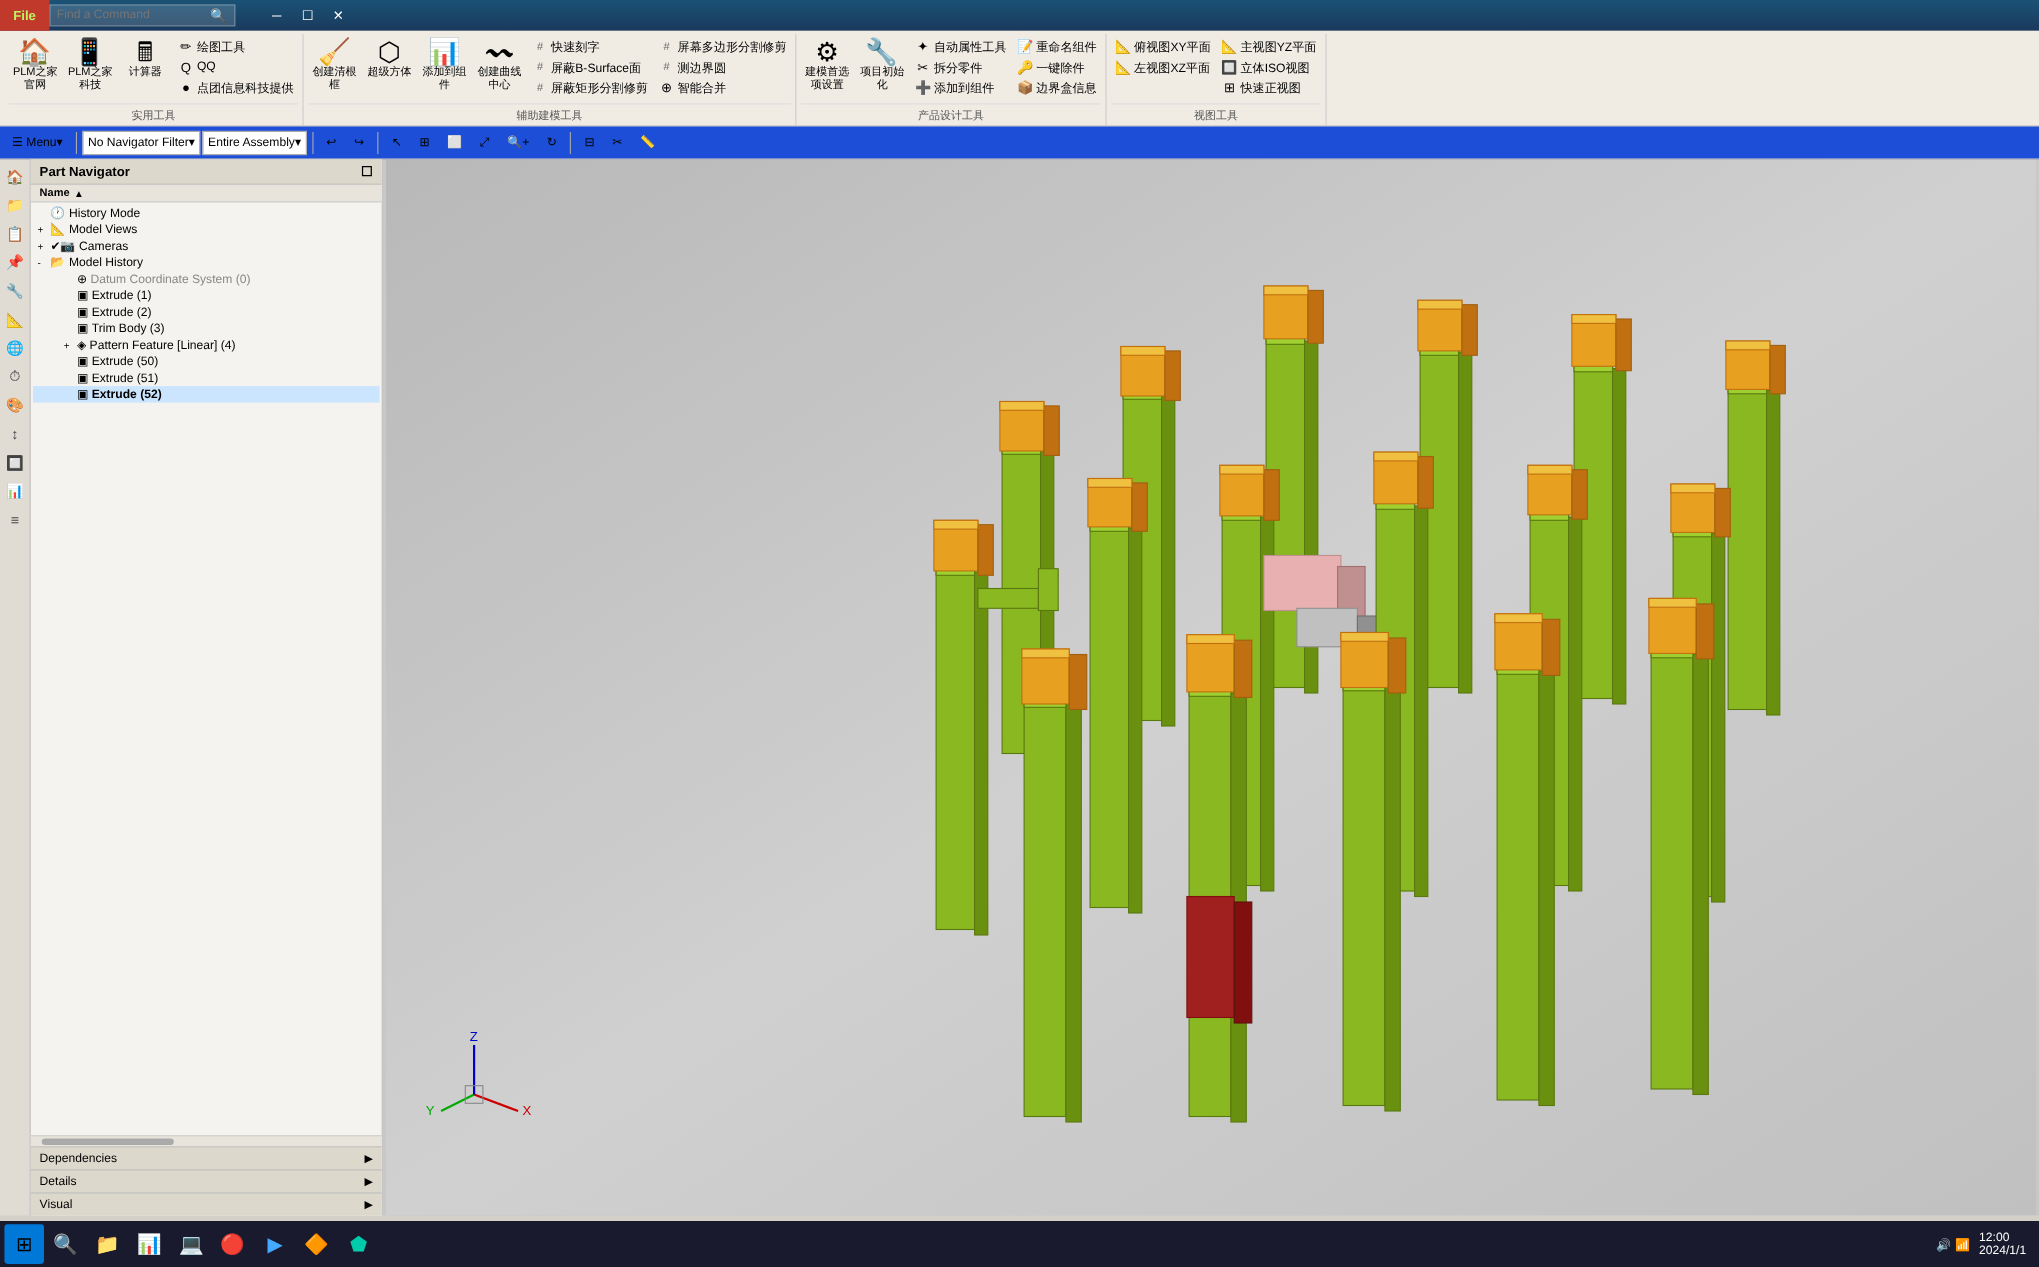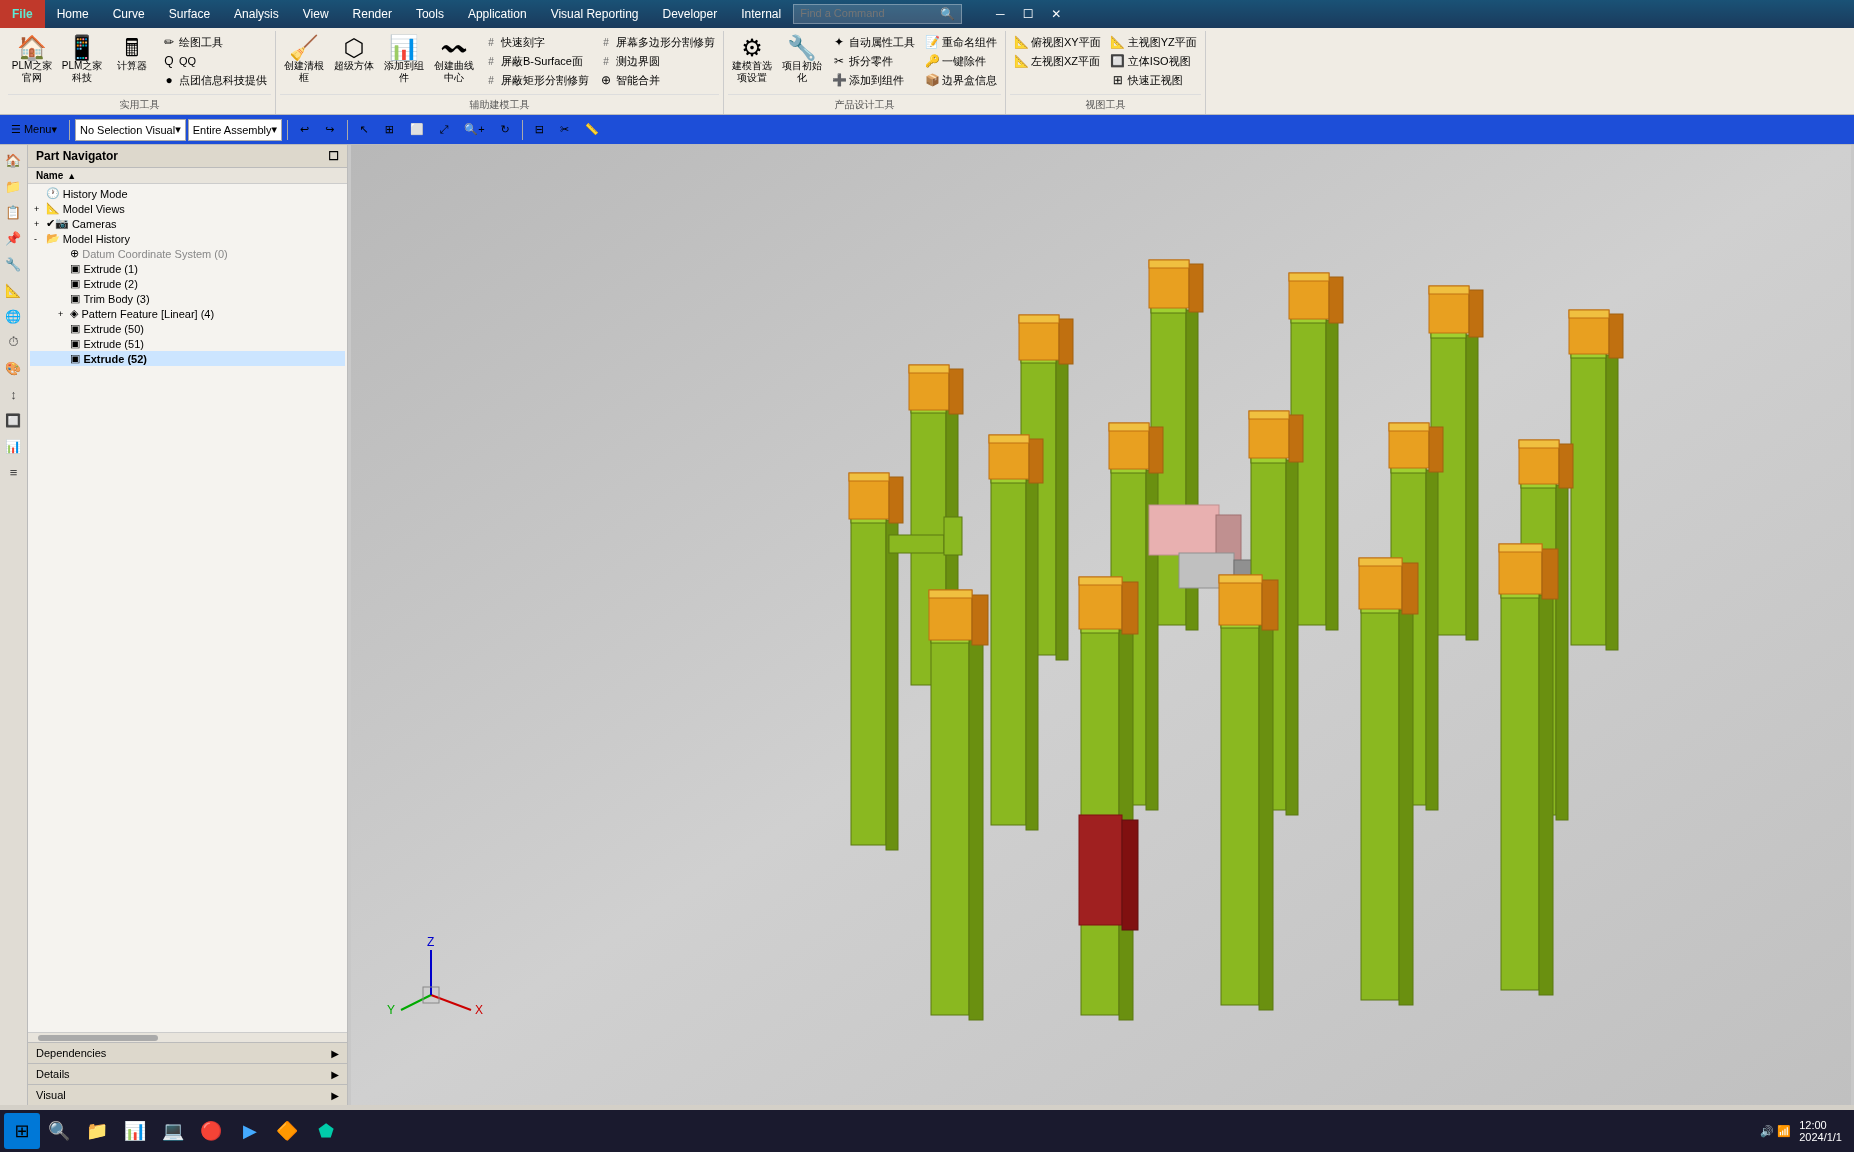--- a/index.html
+++ b/index.html
@@ -1,20 +1,20 @@
 <!DOCTYPE html>
 <html><head>
   <meta charset="utf-8">
   <style>
     * { margin: 0; padding: 0; box-sizing: border-box; }
     body { width: 1854px; height: 1152px; overflow: hidden; font-family: 'Segoe UI', Arial, sans-serif; font-size: 12px; background: #d4d0c8; }
 
     
     #title-bar { height: 28px; background: linear-gradient(to bottom, #1a5276, #1a3a5c); display: flex; align-items: center; color: white; font-size: 12px; }
-    #title-bar .file-btn { background: #c0392b; color: #5eead4; padding: 4px 12px; height: 100%; display: flex; align-items: center; font-weight: bold; }
+    #title-bar .file-btn { background: #c0392b; color: #bef264; padding: 4px 12px; height: 100%; display: flex; align-items: center; font-weight: bold; }
     #title-bar .menu-items { display: flex; align-items: center; height: 100%; }
     #title-bar .menu-item { padding: 0 12px; height: 100%; display: flex; align-items: center; cursor: pointer; }
     #title-bar .title-center { flex: 1; text-align: center; font-size: 12px; color: #aed6f1; }
     #title-bar .find-cmd { display: flex; align-items: flex-start; background: rgba(255,255,255,0.15); border: 1px solid rgba(255,255,255,0.3); margin-right: 24px; padding: 2px 6px; }
     #title-bar .find-cmd input { background: transparent; border: none; color: white; font-size: 11px; width: 140px; outline: none; }
     #title-bar .win-btns { display: flex; }
     #title-bar .win-btn { width: 28px; height: 28px; display: flex; align-items: center; justify-content: center; cursor: pointer; }
 
     
     #ribbon { background: #f0ece4; border-bottom: 1px solid #bbb; }
@@ -72,33 +72,20 @@
     .small-btns { display: flex; flex-direction: column; gap: 1px; }
     .sm-btn { display: flex; align-items: center; gap: 3px; padding: 1px 4px; cursor: pointer; border-radius: 2px; font-size: 11px; white-space: nowrap; height: 18px; }
     .sm-icon { font-size: 12px; display: inline-block; width: 14px; text-align: center; }
     .hash { color: #666; font-size: 10px; }
   </style>
 </head>
 <body>
 
 <div id="title-bar">
   <div class="file-btn">File</div>
-  <div class="menu-items">
-    <div class="menu-item">Home</div>
-    <div class="menu-item">Curve</div>
-    <div class="menu-item">Surface</div>
-    <div class="menu-item">Analysis</div>
-    <div class="menu-item">View</div>
-    <div class="menu-item">Render</div>
-    <div class="menu-item">Tools</div>
-    <div class="menu-item">Application</div>
-    <div class="menu-item">Visual Reporting</div>
-    <div class="menu-item">Developer</div>
-    <div class="menu-item">Internal</div>
-  </div>
   <div class="find-cmd">
     <input type="text" placeholder="Find a Command" style="">
     <span>🔍</span>
   </div>
   <div class="win-btns">
     <div class="win-btn">─</div>
     <div class="win-btn">☐</div>
     <div class="win-btn close">✕</div>
   </div>
 </div>
@@ -259,21 +246,21 @@
       </div>
       <div class="rg-title">视图工具</div>
     </div>
   </div>
 </div>
 
 <div id="toolbar">
   <div class="tb-btn">☰ Menu▾</div>
   <div class="tb-separator"></div>
   <div class="tb-dropdown">
-    <span>No Selection Visual</span>
+    <span>No Navigator Filter</span>
     <span> ▾</span>
   </div>
   <div class="tb-dropdown">
     <span>Entire Assembly</span>
     <span> ▾</span>
   </div>
   <div class="tb-separator"></div>
 
   <div class="tb-btn">↩</div>
   <div class="tb-btn">↪</div>

